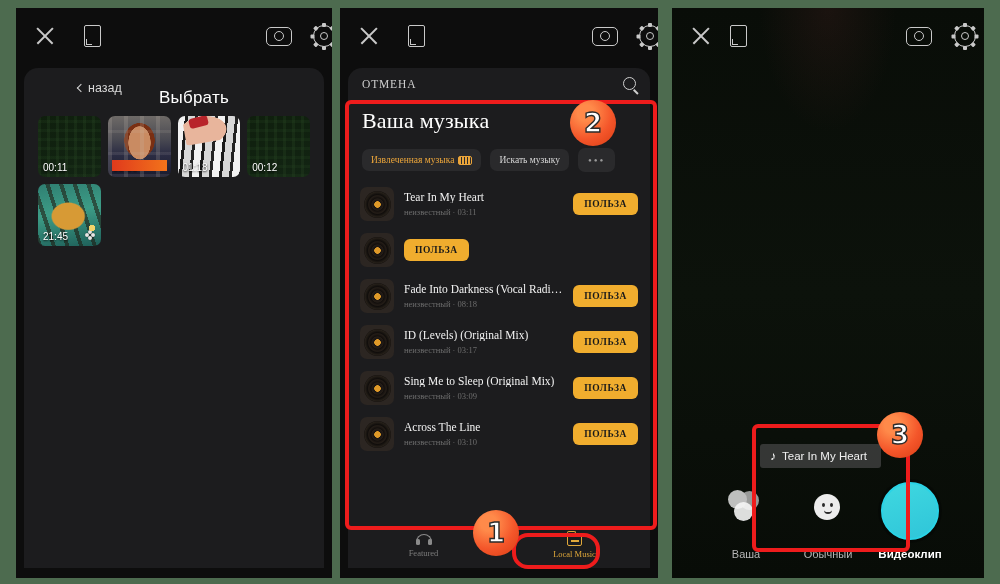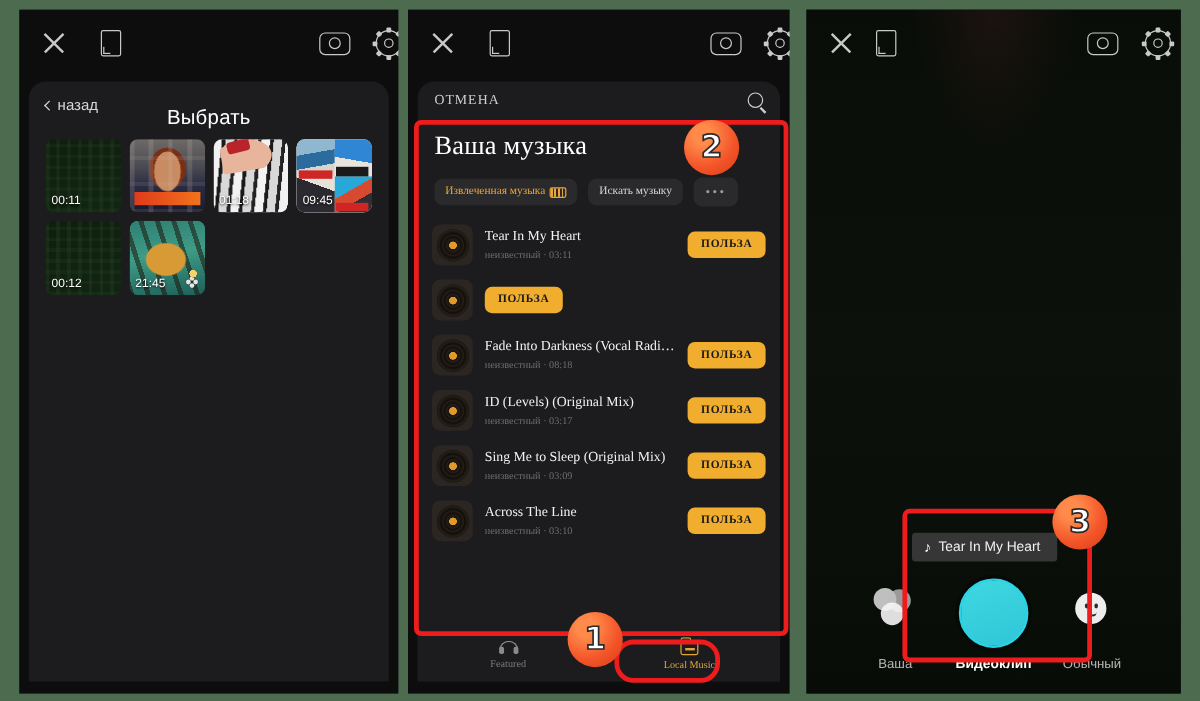--- a/index.html
+++ b/index.html
@@ -46,21 +46,21 @@
     width:8px; height:8px; border:1.6px solid #c9c9c9; border-radius:50%;
   }
   .ic-gear .tooth {
     position:absolute; left:50%; top:-2.5px; width:4px; height:4px; margin-left:-2px;
     background:#c9c9c9; border-radius:1px; transform-origin: 2px 13.5px;
   }
 
   
   .sheet {
     position: absolute; left: 8px; right: 8px; top: 60px; bottom: 10px;
-    background: #1c1c1e; border-radius: 14px 14px 0 0;
+    background: #1c1c1e; border-radius: 14px 14px 0 0; padding-left: 40px;
   }
   .sheet-head { position: relative; height: 44px; }
   .back {
     position: absolute; left: 14px; top: 13px; display: flex; align-items: center; gap: 4px;
     color: #d8d8d8; font-size: 12.5px;
   }
   .chev-l { width: 6px; height: 6px; border-left: 1.5px solid #d8d8d8; border-bottom: 1.5px solid #d8d8d8; transform: rotate(45deg); }
   .sheet-title {
     position: absolute; left: 0; right: 0; top: 20px; text-align: center;
     color: #fff; font-size: 17px; letter-spacing: .2px;
@@ -286,30 +286,20 @@
         <div class="thumb art-dark">
           <div class="dur">00:11</div>
         </div>
         <div class="thumb art-woman">
           <div class="shelf"></div>
           <div class="dur">00:00</div>
         </div>
         <div class="thumb art-keys">
           <div class="dur">01:18</div>
         </div>
-        <div class="thumb art-collage">
-          <span class="q q1"></span>
-            <span class="q q2"></span>
-            <span class="q q3"></span>
-            <span class="q q4"></span>
-          <span class="bar b1"></span>
-            <span class="bar b2"></span>
-            <span class="bar b3"></span>
-          <div class="dur">09:45</div>
-        </div>
         <div class="thumb art-dark">
           <div class="dur">00:12</div>
         </div>
         <div class="thumb art-tiger">
           <div class="dur">21:45</div>
           <div class="multi">
               <i></i>
               <i></i>
               <i></i>
               <i></i>
@@ -478,33 +468,33 @@
 
     <div class="modes">
       <div class="mode">
         <div class="filt blobs">
             <i></i>
             <i></i>
             <i></i>
           </div>
         <span>Ваша</span>
       </div>
-      <div class="mode sel">
-        <div class="shutter"></div>
-        <span>Видеоклип</span>
-      </div>
       <div class="mode">
         <div class="filt face">
           <span class="f"></span>
             <span class="eye l"></span>
             <span class="eye r"></span>
             <span class="mo"></span>
         </div>
         <span>Обычный</span>
       </div>
+      <div class="mode sel">
+        <div class="shutter"></div>
+        <span>Видеоклип</span>
+      </div>
     </div>
   </div>
 
   <div class="ann" id="ann2"></div>
   <div class="ann" id="ann1"></div>
   <div class="ann" id="ann3"></div>
   <div class="num" id="num1">1</div>
   <div class="num" id="num2">2</div>
   <div class="num" id="num3">3</div>
 

